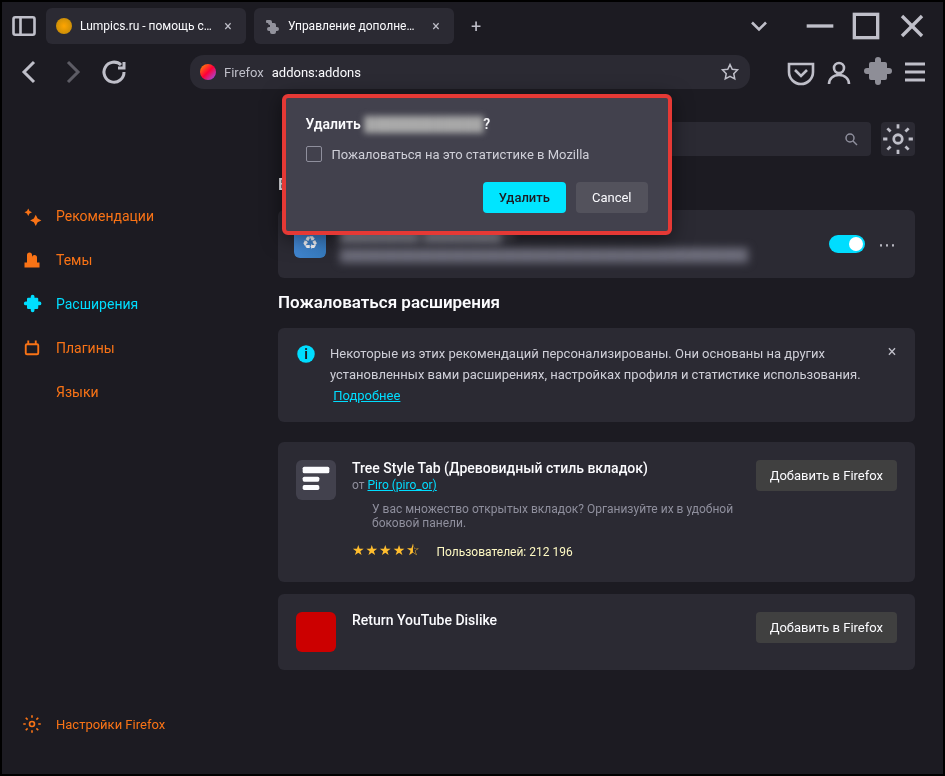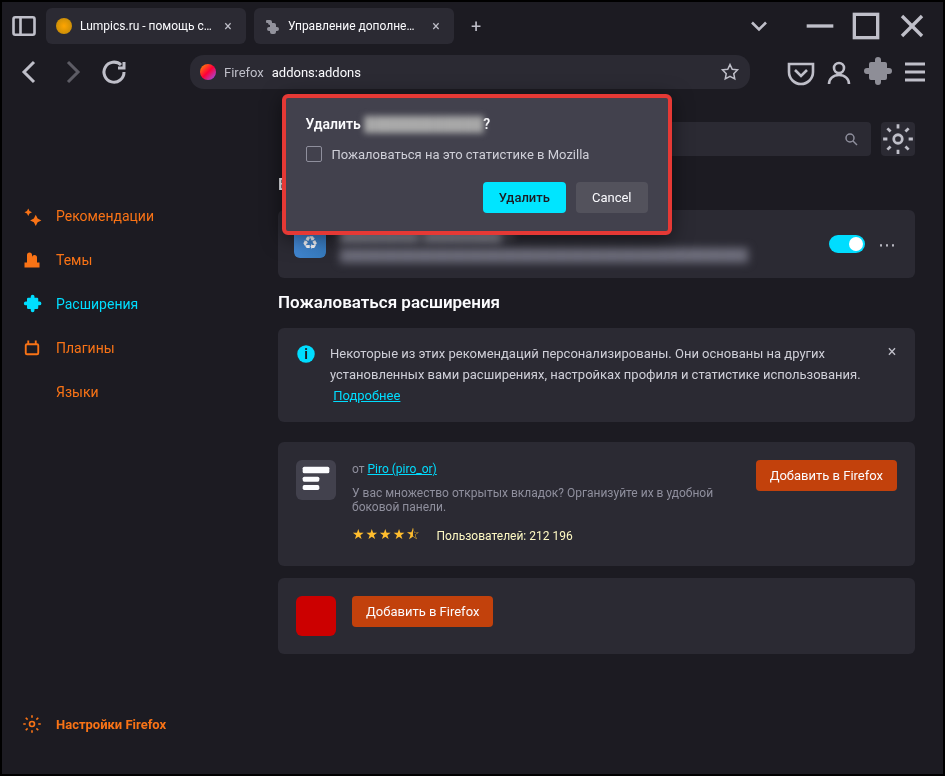--- a/index.html
+++ b/index.html
@@ -28,21 +28,21 @@
 .toolbar-right { display: flex; gap: 6px; margin-left: auto; }
 .tb-icon { width: 32px; height: 32px; display: flex; align-items: center; justify-content: center; color: #bfbfc9; border-radius: 4px; }
 
 .content { display: flex; height: calc(100% - 92px); }
 .sidenav { width: 264px; padding: 18px 0; display: flex; flex-direction: column; }
 .sidenav-top { flex: 1; }
 .sidenav-item { height: 40px; display: flex; align-items: center; padding: 0 20px; gap: 14px; color: #f97316; font-size: 14px; cursor: pointer; margin: 4px 0; }
 .sidenav-item.active { color: #00ddff; }
 .sidenav-icon { width: 20px; height: 20px; display: flex; align-items: center; justify-content: center; }
 .sidenav-bottom { padding-bottom: 10px; }
-.sidenav-bottom .sidenav-item { font-size: 13px; height: 36px; font-weight: bold; }
+.sidenav-bottom .sidenav-item { font-size: 13px; height: 36px; }
 
 .main { flex: 1; padding: 28px 28px 0 12px; overflow: hidden; }
 .search-row { display: flex; gap: 10px; margin-bottom: 18px; justify-content: flex-end; align-items: center; }
 .search-box { height: 34px; background: #2b2a33; border-radius: 4px; display: flex; align-items: center; padding: 0 12px; gap: 8px; width: 380px; color: #8f8f9d; font-size: 13px; }
 .search-box input { background: transparent; border: none; outline: none; color: #fbfbfe; flex: 1; font-size: 13px; }
 .gear-btn { width: 34px; height: 34px; background: #2b2a33; border-radius: 4px; display: flex; align-items: center; justify-content: center; color: #bfbfc9; }
 
 .section-title { font-size: 17px; font-weight: 600; margin: 14px 0 16px; color: #fbfbfe; }
 .addon-card { background: #2b2a33; border-radius: 6px; padding: 16px; display: flex; gap: 14px; margin-bottom: 10px; }
 .addon-icon { width: 32px; height: 32px; border-radius: 6px; background: #0a84ff; flex-shrink: 0; display: flex; align-items: center; justify-content: center; }
@@ -59,25 +59,25 @@
 .info-text { font-size: 13px; line-height: 1.6; color: #cfcfd8; }
 .info-link { color: #00ddff; }
 .info-close { position: absolute; right: 14px; top: 14px; color: #bfbfc9; width: 18px; height: 18px; display: flex; align-items: center; justify-content: center; }
 
 .rec-card { background: #2b2a33; border-radius: 6px; padding: 18px; display: flex; gap: 16px; margin-bottom: 12px; }
 .rec-icon { width: 40px; height: 40px; background: #42414d; border-radius: 6px; flex-shrink: 0; display: flex; align-items: center; justify-content: center; }
 .rec-body { flex: 1; }
 .rec-title { font-size: 14px; font-weight: 500; color: #fbfbfe; }
 .rec-author { font-size: 12px; color: #8f8f9d; margin-top: 2px; }
 .rec-author a { color: #00ddff; text-decoration: underline; }
-.rec-desc { font-size: 12px; color: #8f8f9d; margin-top: 10px; }
+.rec-desc { font-size: 12px; color: #8f8f9d; margin-top: 10px; margin-left: 20px; }
 .rec-meta { display: flex; align-items: center; gap: 16px; margin-top: 10px; }
 .stars { color: #ffbd2e; font-size: 14px; letter-spacing: 1px; }
 .users { font-size: 12px; color: #fef9c3; }
-.add-btn { background: #c2410c; color: #fbfbfe; border: none; padding: 8px 14px; border-radius: 4px; font-size: 13px; align-self: flex-start; cursor: pointer; }
+.add-btn { background: #404040; color: #fbfbfe; border: none; padding: 8px 14px; border-radius: 4px; font-size: 13px; align-self: flex-start; cursor: pointer; }
 
 .dialog-scrim { position: absolute; top: 92px; left: 264px; right: 16px; display: flex; justify-content: center; pointer-events: none; }
 .dialog { width: 390px; background: #42414d; border-radius: 6px; padding: 18px 20px; pointer-events: auto; border: 4px solid #e53935; box-shadow: 0 4px 20px rgba(0,0,0,0.5); position: relative; left: -120px; }
 .dialog-title { font-size: 14px; font-weight: 600; color: #fbfbfe; margin-bottom: 14px; }
 .dialog-blur { filter: blur(3px); display: inline-block; color: #aaa; }
 .dialog-check { display: flex; align-items: center; gap: 10px; font-size: 13px; color: #cfcfd8; margin-bottom: 20px; }
 .checkbox { width: 16px; height: 16px; border: 1.5px solid #8f8f9d; border-radius: 2px; }
 .dialog-buttons { display: flex; justify-content: flex-end; gap: 10px; }
 .btn-primary { background: #00e5ff; color: #1c1b22; border: none; padding: 8px 16px; border-radius: 4px; font-size: 13px; font-weight: 500; cursor: pointer; }
 .btn-secondary { background: #53525c; color: #fbfbfe; border: none; padding: 8px 16px; border-radius: 4px; font-size: 13px; cursor: pointer; }
@@ -299,32 +299,36 @@
 
     <div class="rec-card">
       <div class="rec-icon">
           <svg viewBox="0 0 24 24" fill="#fbfbfe">
             <rect x="4" y="4" width="16" height="4" rx="1"></rect>
             <rect x="4" y="10" width="10" height="3" rx="1"></rect>
             <rect x="4" y="15" width="10" height="3" rx="1"></rect>
           </svg>
         </div>
       <div class="rec-body">
+        <div class="rec-title">Tree Style Tab (Древовидный стиль вкладок)</div>
         <div class="rec-author"><span>от </span><a href="#">Piro (piro_or)</a></div>
         <div class="rec-desc">У вас множество открытых вкладок? Организуйте их в удобной боковой панели.</div>
         <div class="rec-meta">
           <div class="stars">★★★★⯪</div>
           <div class="users">Пользователей: 212 196</div>
         </div>
       </div>
       <button class="add-btn">Добавить в Firefox</button>
     </div>
 
     <div class="rec-card">
       <div class="rec-icon" style="background:#cc0000"></div>
+      <div class="rec-body">
+        <div class="rec-title">Return YouTube Dislike</div>
+      </div>
       <button class="add-btn">Добавить в Firefox</button>
     </div>
   </div>
 </div>
 
 <div class="dialog-scrim">
   <div class="dialog">
     <div class="dialog-title">
       <span>Удалить</span> <span class="dialog-blur">████████████</span><span>?</span>
     </div>

